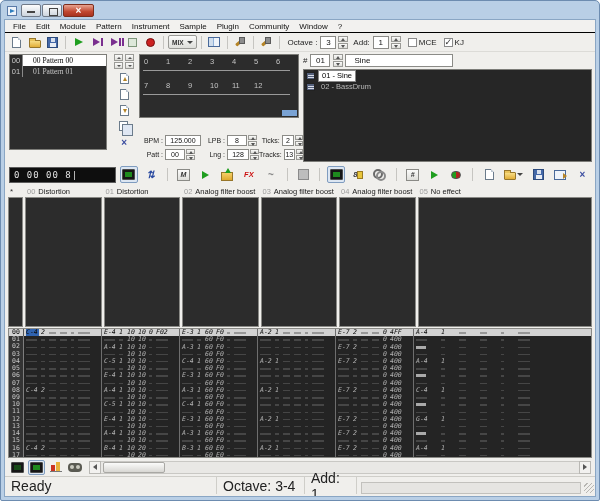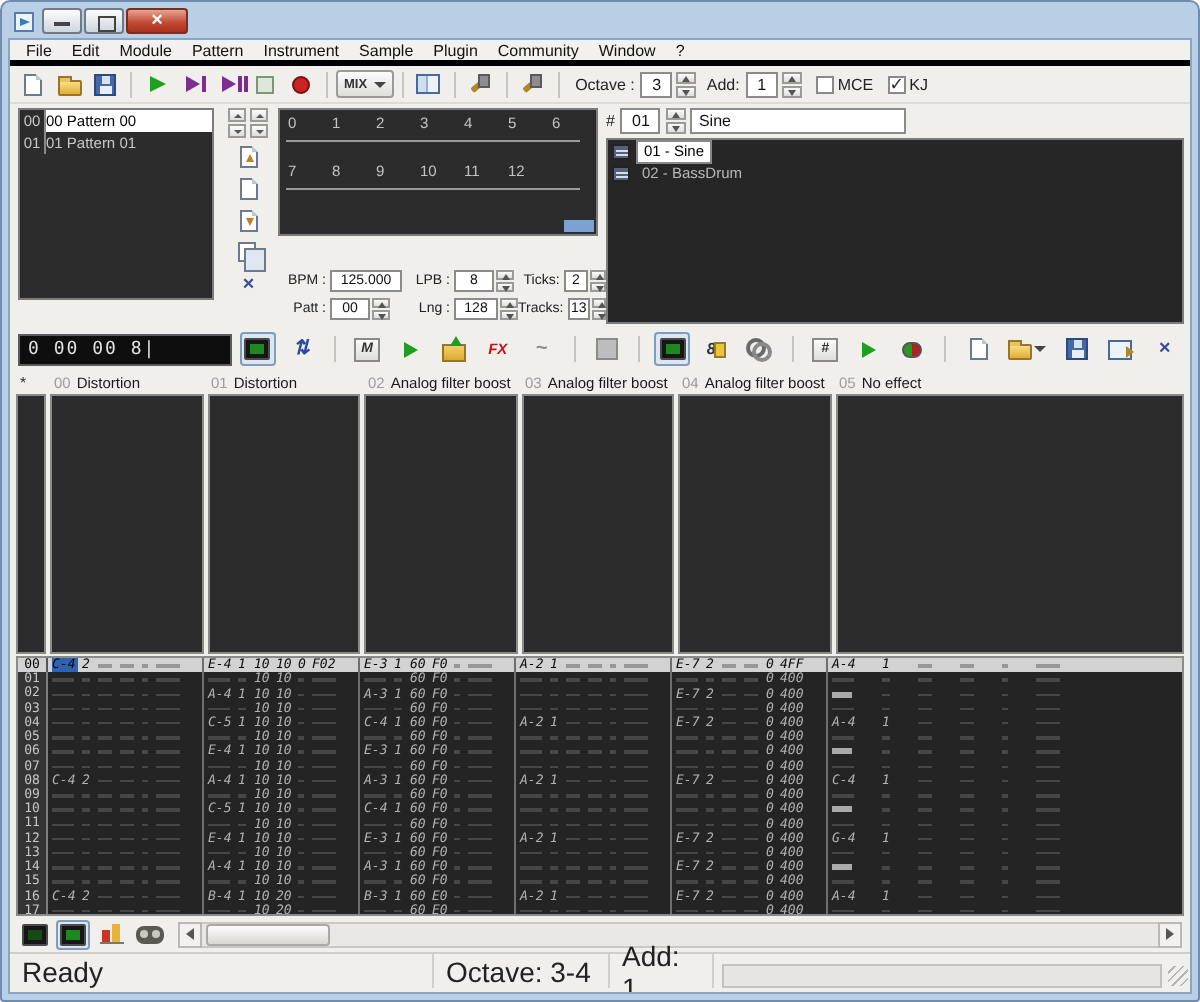--- a/index.html
+++ b/index.html
@@ -16,21 +16,21 @@
   .wbtn{width:20px;height:13px;border:1px solid #707a88;border-radius:2px;
     background:linear-gradient(#fdfdfd,#cdd5de);position:relative;}
   .wbtn.min::after{content:"";position:absolute;left:5px;bottom:3px;width:8px;height:2px;background:#444;}
   .wbtn.max::after{content:"";position:absolute;left:6px;top:3px;width:7px;height:6px;border:1.5px solid #444;}
   .wbtn.close{width:31px;background:linear-gradient(#e8a491,#c14730 60%,#a83320);border-color:#7d2d1c;}
   .wbtn.close::after{content:"×";position:absolute;left:0;right:0;top:-1px;text-align:center;
     color:#fff;font-size:10px;font-weight:bold;line-height:13px;}
   
   .app{position:absolute;left:3px;right:3px;top:18px;bottom:3px;background:#f0efec;border:1px solid #8aa6c4;overflow:hidden;}
   
-  .menubar{height:13px;display:flex;align-items:center;padding-left:3px;background:#f2f1ef;border-bottom:3px solid #000000;}
+  .menubar{height:13px;display:flex;align-items:center;padding-left:3px;background:#f2f1ef;border-bottom:1px solid #000000;}
   .mitem{font-size:8px;padding:0 5px;color:#111;}
   
   .toolbar{height:19px;display:flex;align-items:center;padding:0 3px;gap:1px;border-bottom:1px solid #dcdbd7;}
   .tsep{width:1px;height:13px;background:#c6c5c1;margin:0 3px;}
   .tbtn{width:17px;height:16px;display:flex;align-items:center;justify-content:center;position:relative;}
   .ic-page{width:9px;height:11px;background:#fff;border:1px solid #6b7b8b;position:relative;}
   .ic-page::before{content:"";position:absolute;right:-1px;top:-1px;border-top:3px solid #f0efec;border-left:3px solid #b9c4cf;}
   .ic-folder{width:12px;height:8px;background:linear-gradient(#f8dd85,#e2ae38);border:1px solid #97762a;border-radius:1px;position:relative;margin-top:3px;}
   .ic-folder::before{content:"";position:absolute;left:-1px;top:-3px;width:5px;height:2px;background:#e9c35a;border:1px solid #97762a;border-bottom:none;}
   .ic-floppy{width:11px;height:11px;background:#4468a8;border:1px solid #2c4a7c;position:relative;}
@@ -61,21 +61,21 @@
   .chk{display:flex;align-items:center;gap:2px;margin-left:6px;}
   .chkbox{width:9px;height:9px;background:#fff;border:1px solid #8a8a8a;position:relative;}
   .chkbox.on::after{content:"✓";position:absolute;left:0;top:-2px;font-size:9px;color:#333;}
   .chklbl{font-size:8px;color:#222;}
   
   .upper{position:relative;height:112px;}
   .darkpanel{background:#2c2c2c;border:1px solid #7c7c78;}
   .patpanel{position:absolute;left:4px;top:2px;width:98px;height:96px;}
   .plrow{display:flex;height:11px;align-items:center;font-size:7.5px;color:#c9c9c9;}
   .plg{width:13px;text-align:center;border-right:1px solid #8a8a8a;height:100%;line-height:11px;flex:none;}
-  .pln{flex:1;padding-left:0;height:100%;line-height:11px;white-space:nowrap;overflow:hidden;}
+  .pln{flex:1;padding-left:10px;height:100%;line-height:11px;white-space:nowrap;overflow:hidden;font-family:Liberation Serif, serif;}
   .plrow.sel .pln{background:#fff;color:#000;}
   
   .strip{position:absolute;left:106px;top:2px;width:26px;display:flex;flex-direction:column;align-items:center;gap:3px;}
   .strip .pair2{display:flex;gap:2px;}
   .minispin{width:9px;display:flex;flex-direction:column;gap:1px;}
   .minispin b{height:7px;border:1px solid #9a9a96;background:linear-gradient(#fbfbfa,#dededa);position:relative;}
   .minispin b::after{content:"";position:absolute;left:1.5px;top:2px;border-left:2px solid transparent;border-right:2px solid transparent;}
   .minispin b.up::after{border-bottom:2.5px solid #555;}
   .minispin b.dn::after{border-top:2.5px solid #555;}
   .sbtn{width:14px;height:13px;display:flex;align-items:center;justify-content:center;position:relative;}
@@ -402,21 +402,21 @@
           </div>
         </div>
 
       <div class="instheader">
         <span class="hashlbl">#</span>
         <span class="tb-box" style="width:20px">01</span>
         <span class="spin">
             <b class="up"></b>
             <b class="dn"></b>
           </span>
-        <span class="tb-box" style="width:108px;justify-content:flex-start;padding-left:3px">Sine</span>
+        <span class="tb-box" style="width:108px;justify-content:flex-start;padding-left:8px">Sine</span>
       </div>
       <div class="instlist">
           <div class="irow sel">
             <span class="iicon"></span>
             <span class="ilbl">01 - Sine</span>
           </div>
           <div class="irow">
             <span class="iicon"></span>
             <span class="ilbl">02 - BassDrum</span>
           </div>

